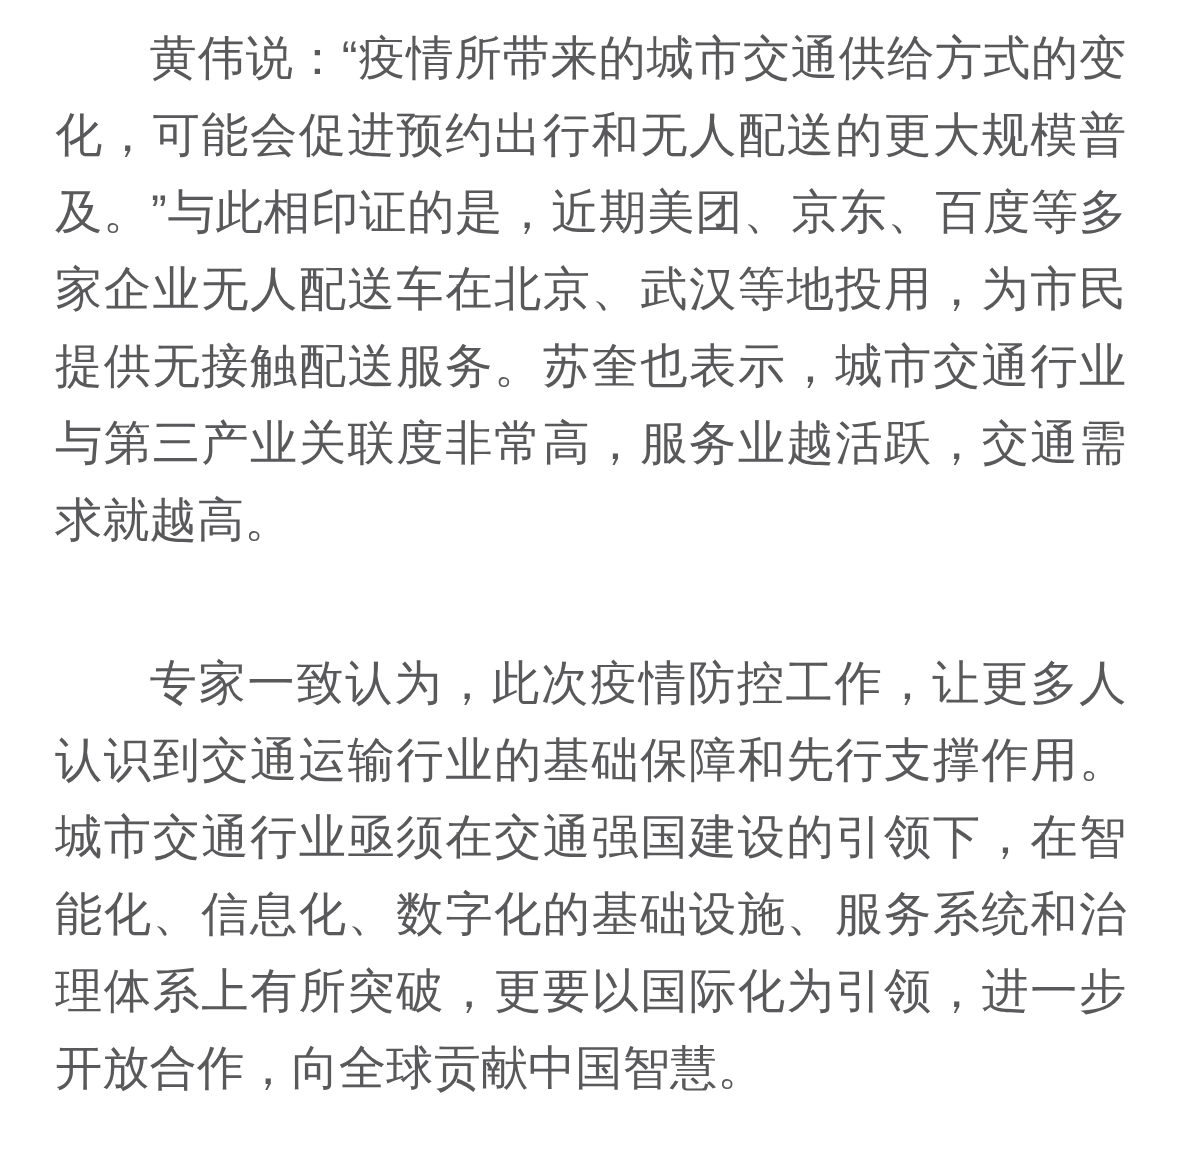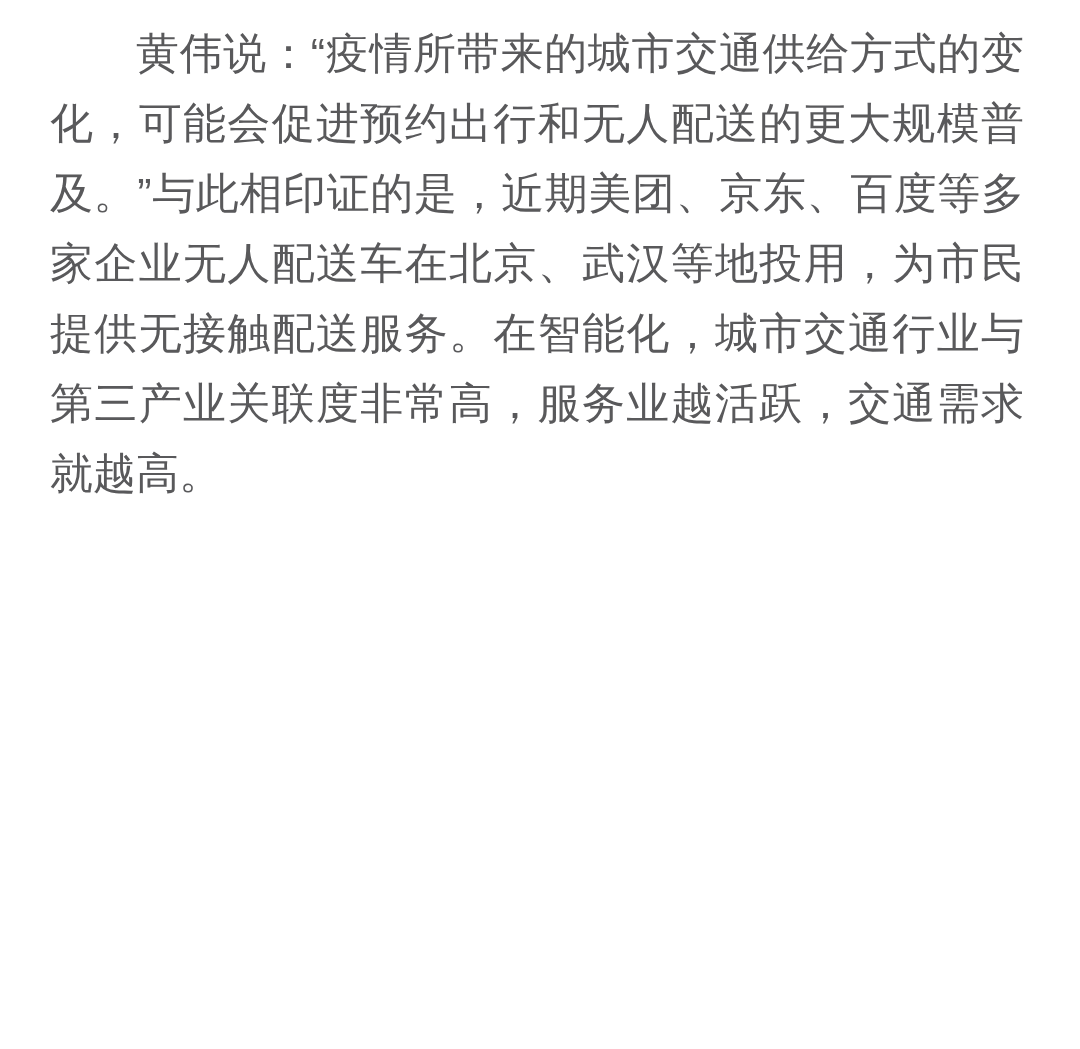--- a/index.html
+++ b/index.html
@@ -32,14 +32,15 @@
     font-weight: 400;
   }
   .para + .para {
     margin-top: 78px;
   }
 </style>
 </head>
 <body>
 
 <div class="article">
-  <p class="para">黄伟说：“疫情所带来的城市交通供给方式的变化，可能会促进预约出行和无人配送的更大规模普及。”与此相印证的是，近期美团、京东、百度等多家企业无人配送车在北京、武汉等地投用，为市民提供无接触配送服务。在智能化，城市交通行业与第三产业关联度非常高，服务业越活跃，交通需求就越高。</p>
+  <p class="para">黄伟说：“疫情所带来的城市交通供给方式的变化，可能会促进预约出行和无人配送的更大规模普及。”与此相印证的是，近期美团、京东、百度等多家企业无人配送车在北京、武汉等地投用，为市民提供无接触配送服务。苏奎也表示，城市交通行业与第三产业关联度非常高，服务业越活跃，交通需求就越高。</p>
+  <p class="para">专家一致认为，此次疫情防控工作，让更多人认识到交通运输行业的基础保障和先行支撑作用。城市交通行业亟须在交通强国建设的引领下，在智能化、信息化、数字化的基础设施、服务系统和治理体系上有所突破，更要以国际化为引领，进一步开放合作，向全球贡献中国智慧。</p>
 </div>
 
 </body></html>

